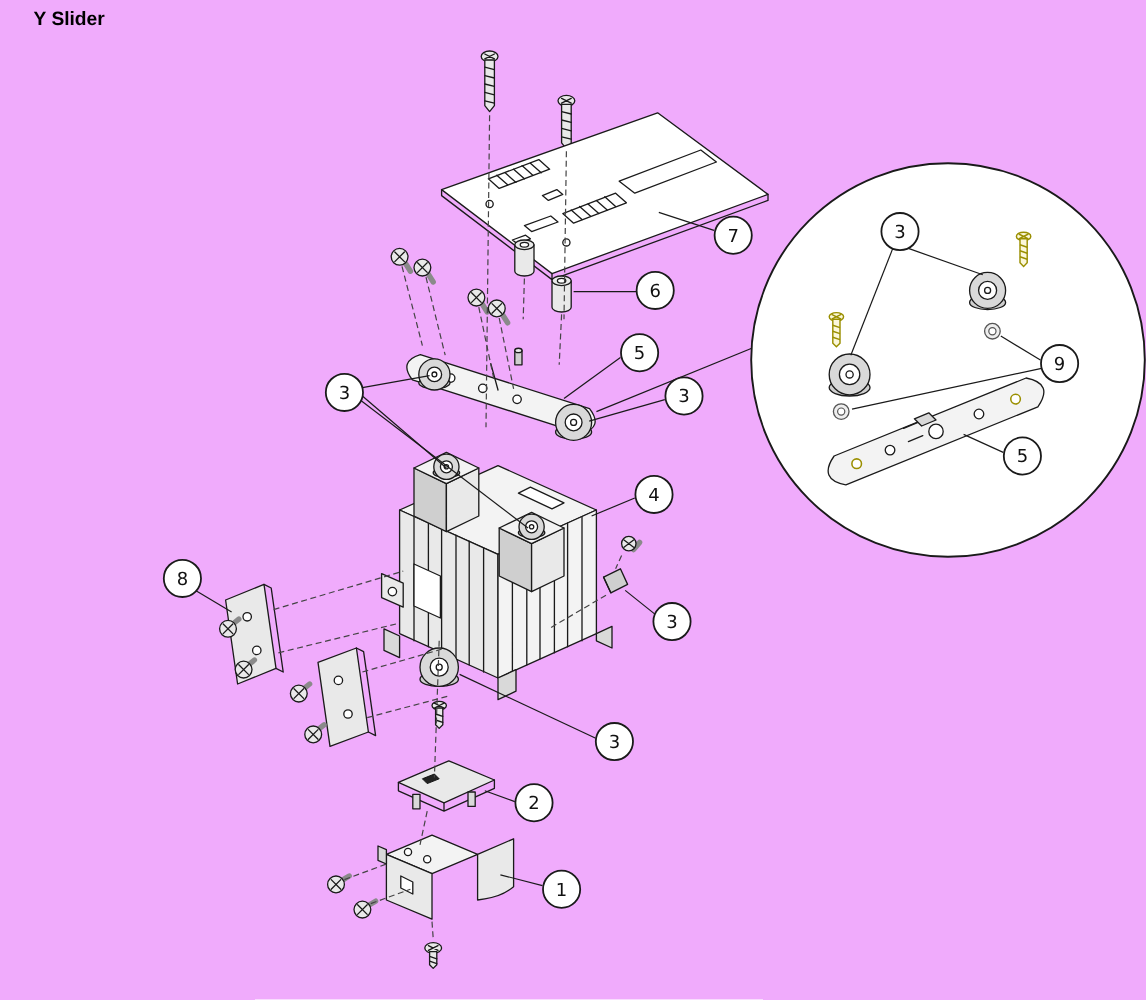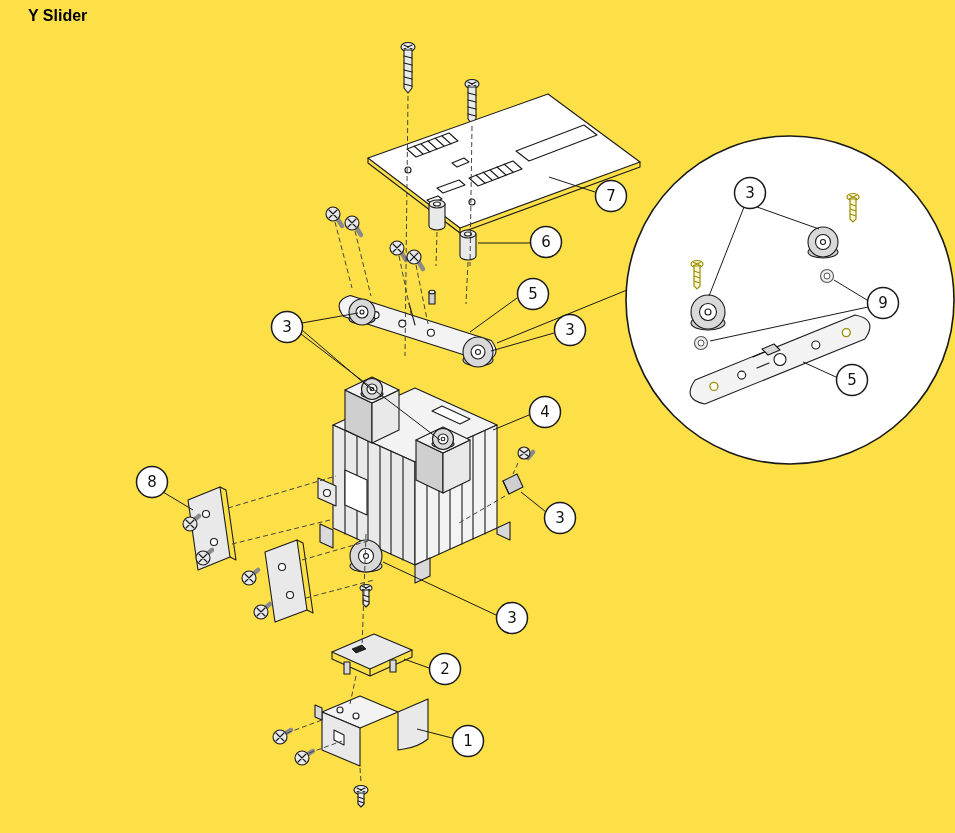--- a/index.html
+++ b/index.html
@@ -1,16 +1,16 @@
 <!DOCTYPE html>
 <html><head>
 <meta charset="utf-8">
 <style>
   html,body{margin:0;padding:0;background:#fff;}
-  .stage{position:relative;width:955px;height:833px;background:#fde047;overflow:hidden;
+  .stage{position:relative;width:955px;height:833px;background:#f0abfc;overflow:hidden;
          font-family:"Liberation Sans",sans-serif;text-align:center;}
   svg{display:block;}
   .ln{stroke:#1a1a1a;stroke-width:1.1;fill:none;stroke-linecap:round;stroke-linejoin:round;}
   .fw{fill:#ffffff;stroke:#1a1a1a;stroke-width:1.1;stroke-linejoin:round;}
   .fg{fill:#e9e9e9;stroke:#1a1a1a;stroke-width:1.1;stroke-linejoin:round;}
   .fg2{fill:#f3f3f3;stroke:#1a1a1a;stroke-width:1.1;stroke-linejoin:round;}
   .fd{fill:#d9d9d9;stroke:#1a1a1a;stroke-width:1.1;stroke-linejoin:round;}
   .fdd{fill:#cfcfcf;stroke:#1a1a1a;stroke-width:1.1;stroke-linejoin:round;}
   .dash{stroke:#444;stroke-width:1;fill:none;stroke-dasharray:5 3;}
   .leader{stroke:#1a1a1a;stroke-width:1;fill:none;}

